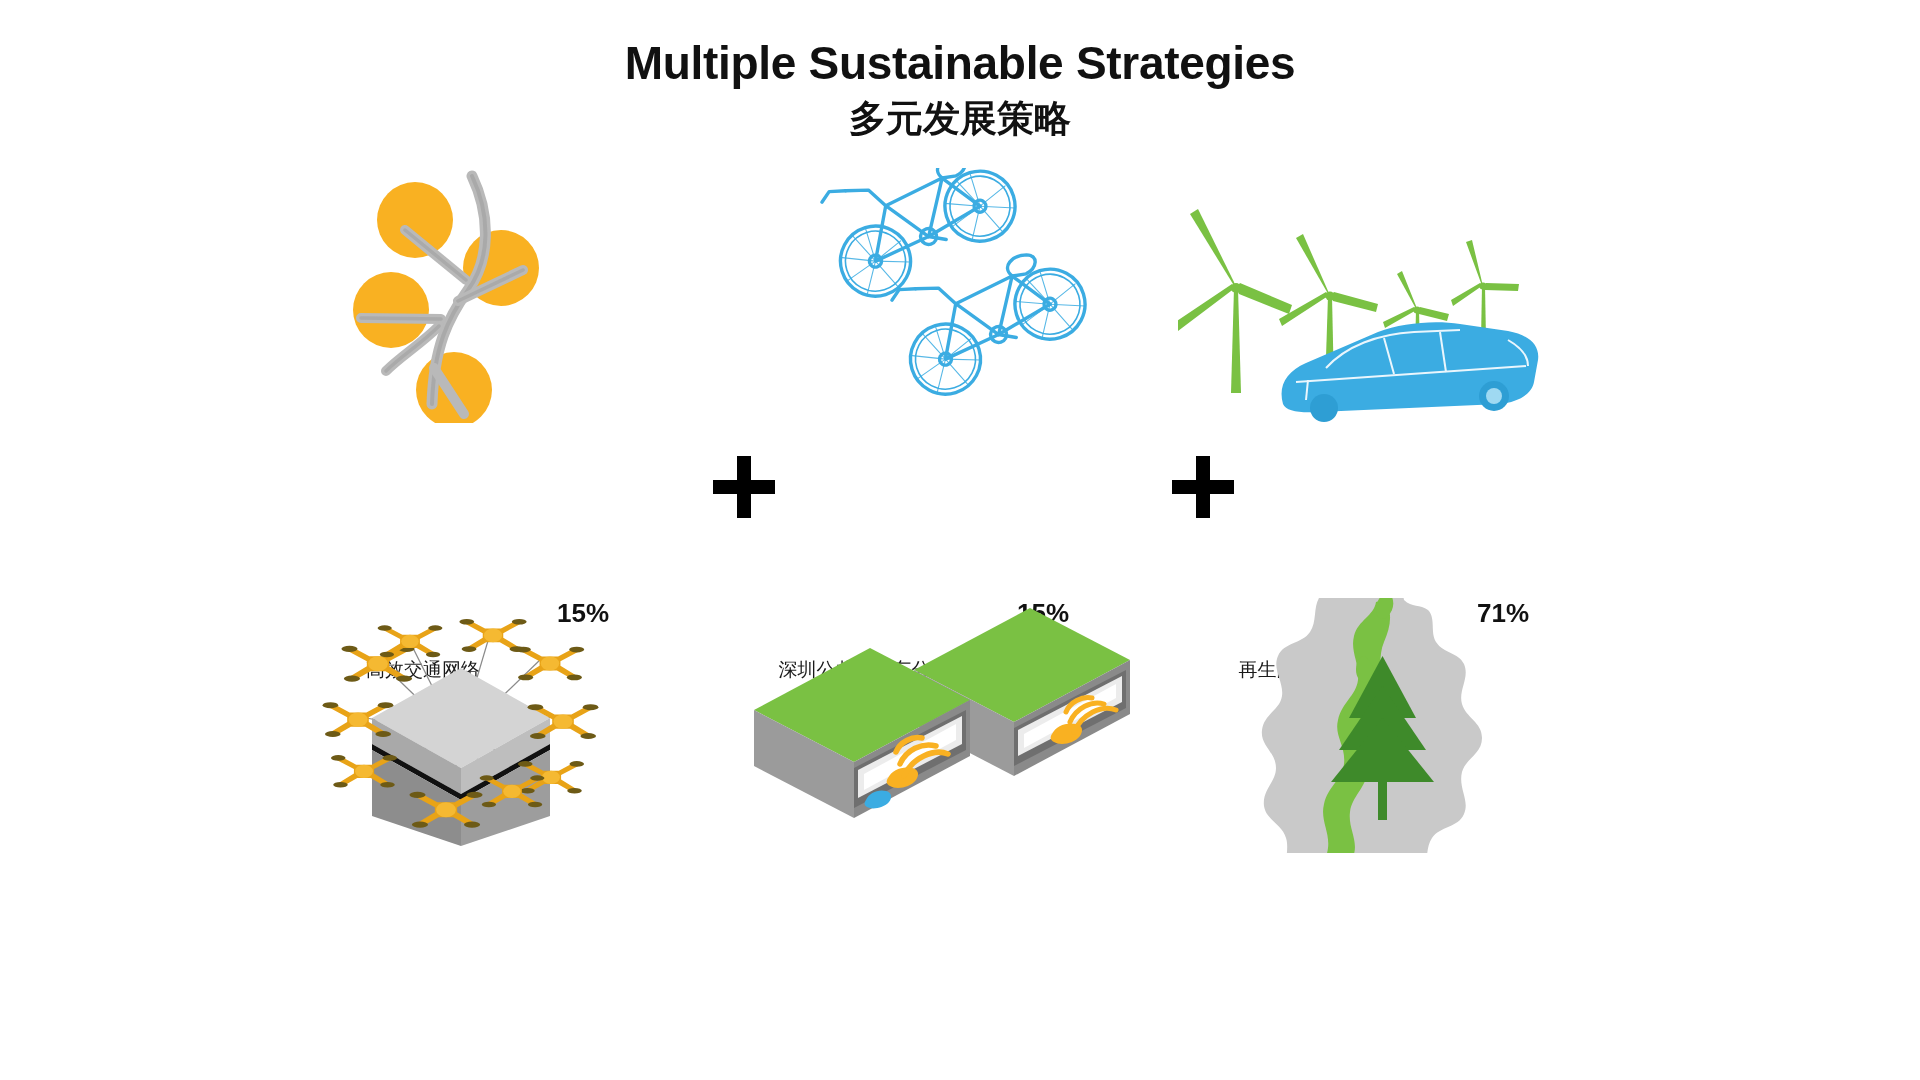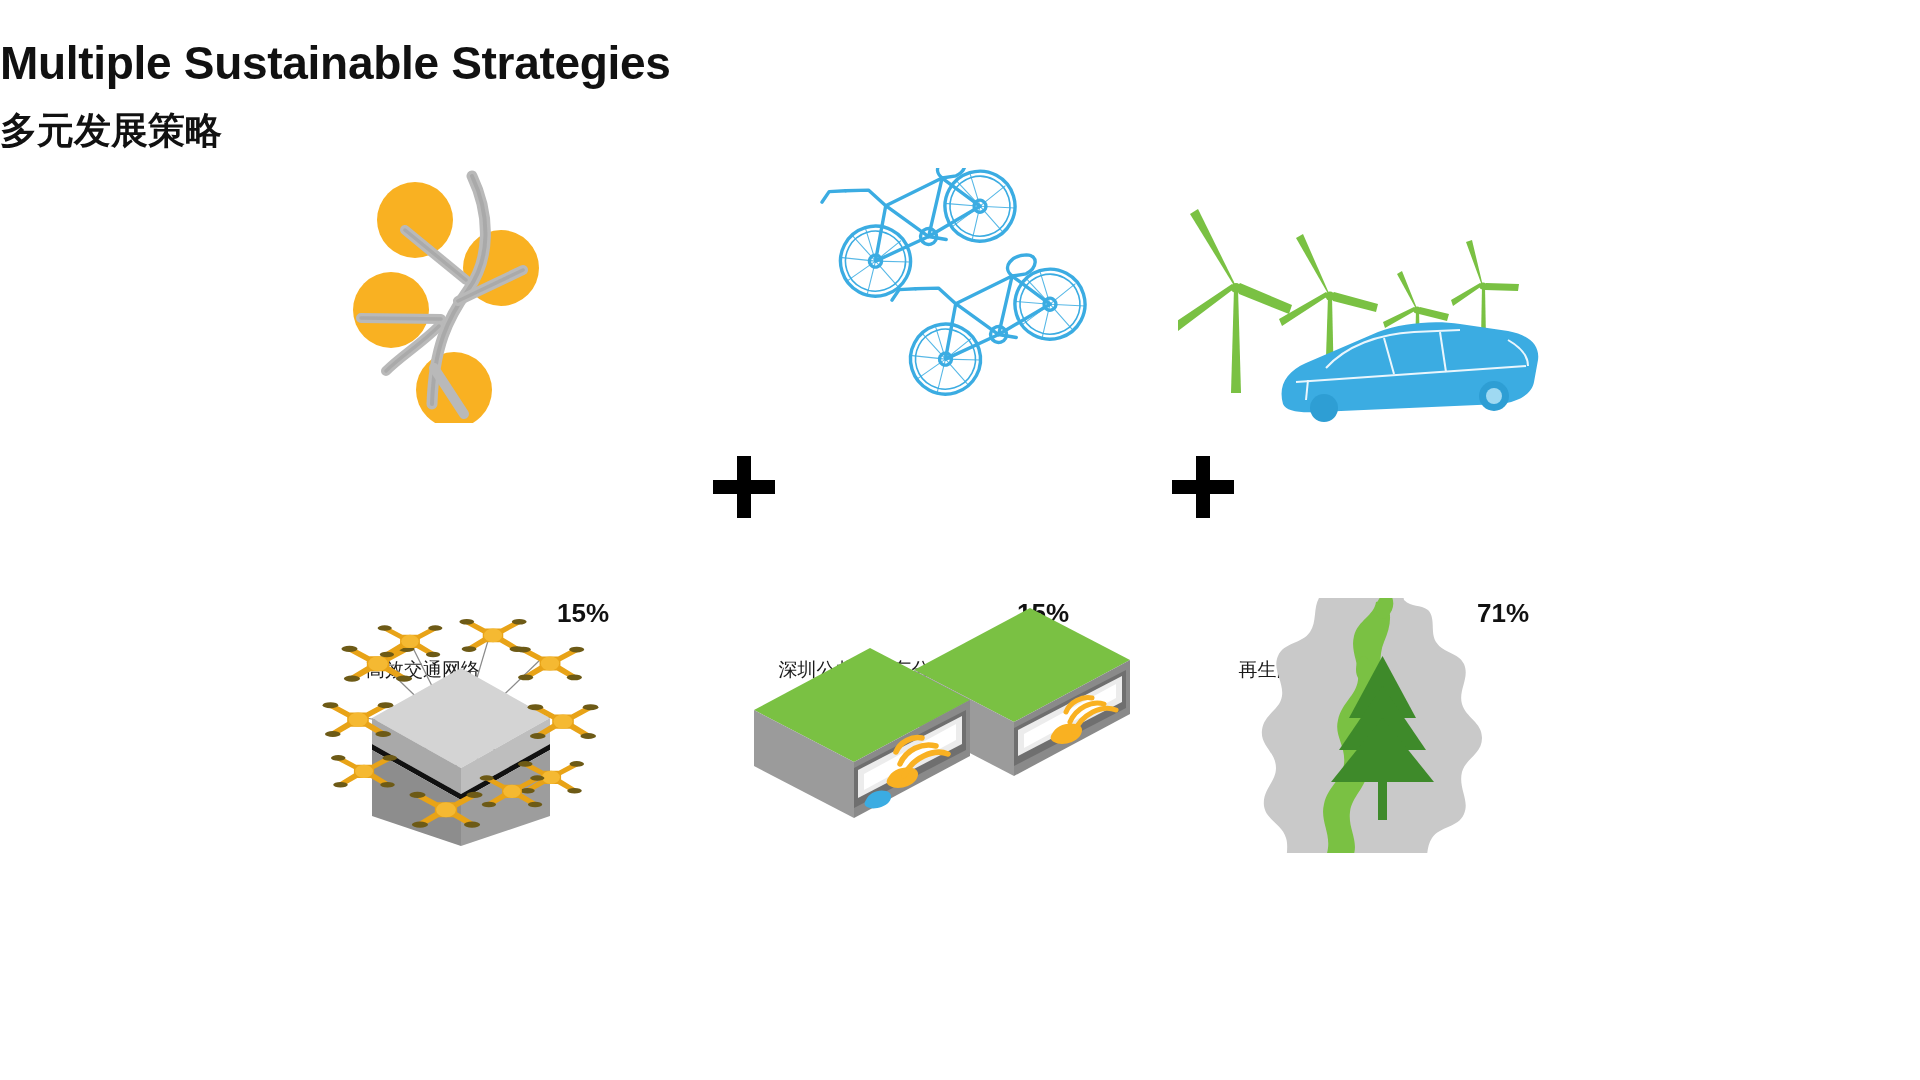--- a/index.html
+++ b/index.html
@@ -5,29 +5,29 @@
   * { margin:0; padding:0; box-sizing:border-box; }
   html, body {
     width:1920px; height:1080px;
     background:#ffffff;
     font-family:"Liberation Sans", sans-serif;
     overflow:hidden;
   }
   .slide { position:relative; width:1920px; height:1080px; background:#fff; }
 
   
-  .title-block { position:absolute; top:38px; left:0; width:1920px; }
+  .title-block { position:absolute; top:38px; left:0; width:1920px; text-align:center; }
   .title-en {
     font-size:46px; font-weight:bold; color:#111111;
     letter-spacing:-0.3px; line-height:1.12;
     font-family:"Liberation Sans", sans-serif;
   }
   .title-zh {
     font-size:37px; font-weight:bold; color:#111111;
-    line-height:1.35; margin-top:16px;
+    line-height:1.35; margin-top:4px;
     font-family:"DejaVu Sans","Liberation Sans", sans-serif;
   }
 
   
   .grid { position:absolute; top:168px; left:0; width:1920px; }
   .row { position:relative; width:1526px; height:370px; }
   .row.row2 { margin-top:60px; }
 
   .cell {
     position:absolute; top:0; width:430px; height:370px;

